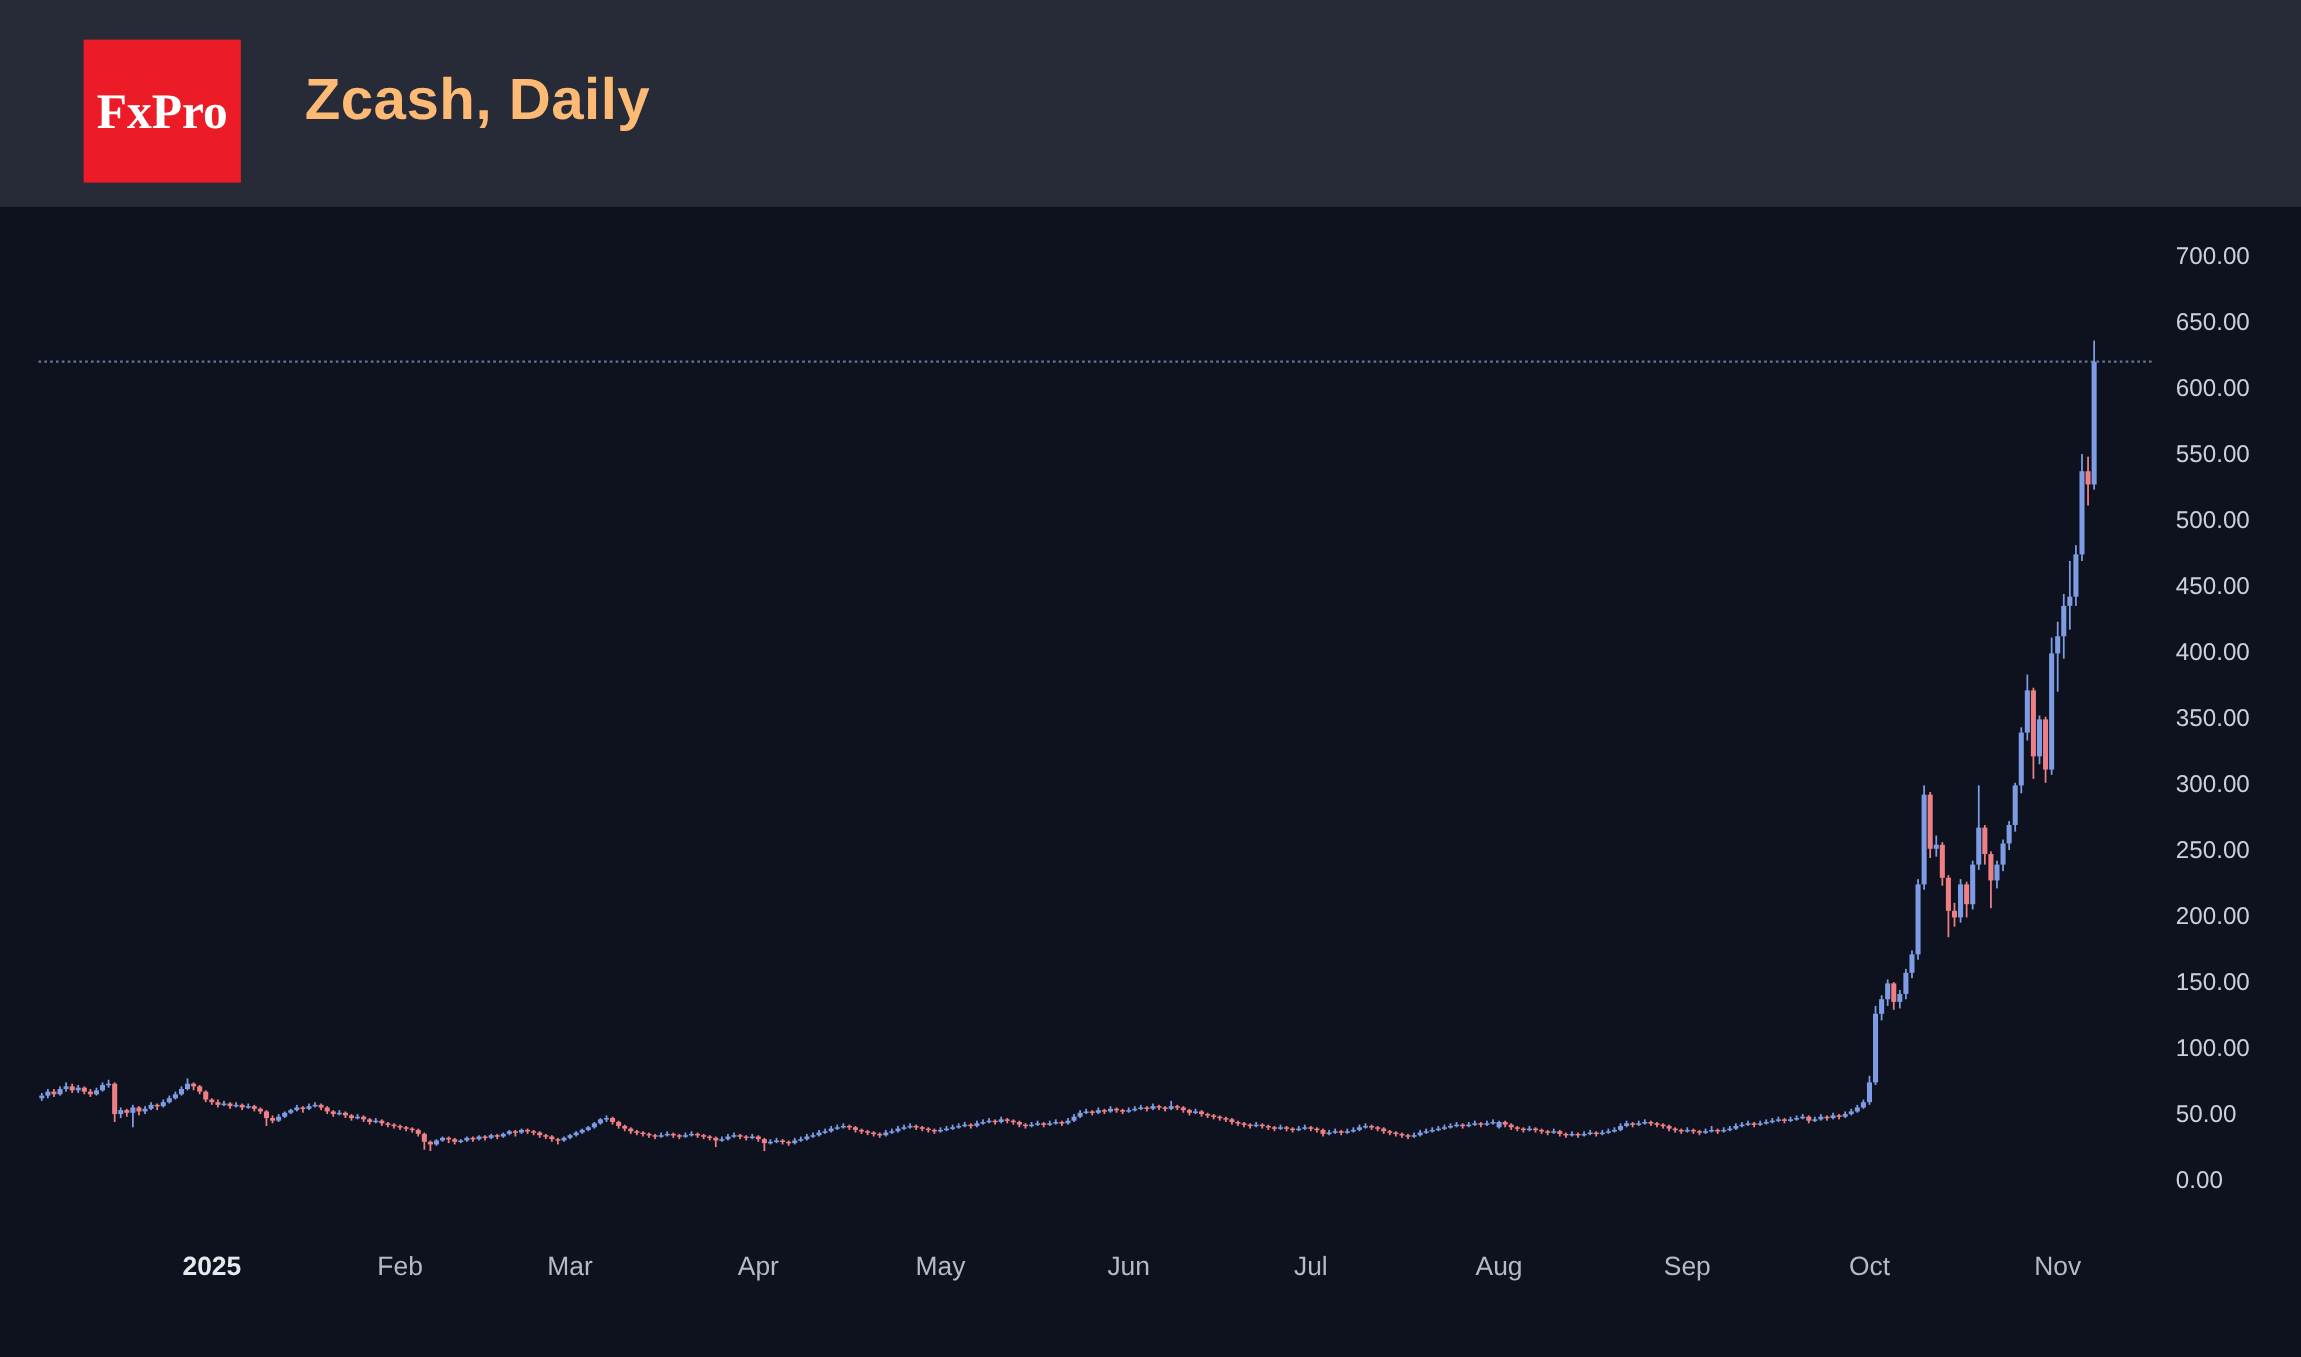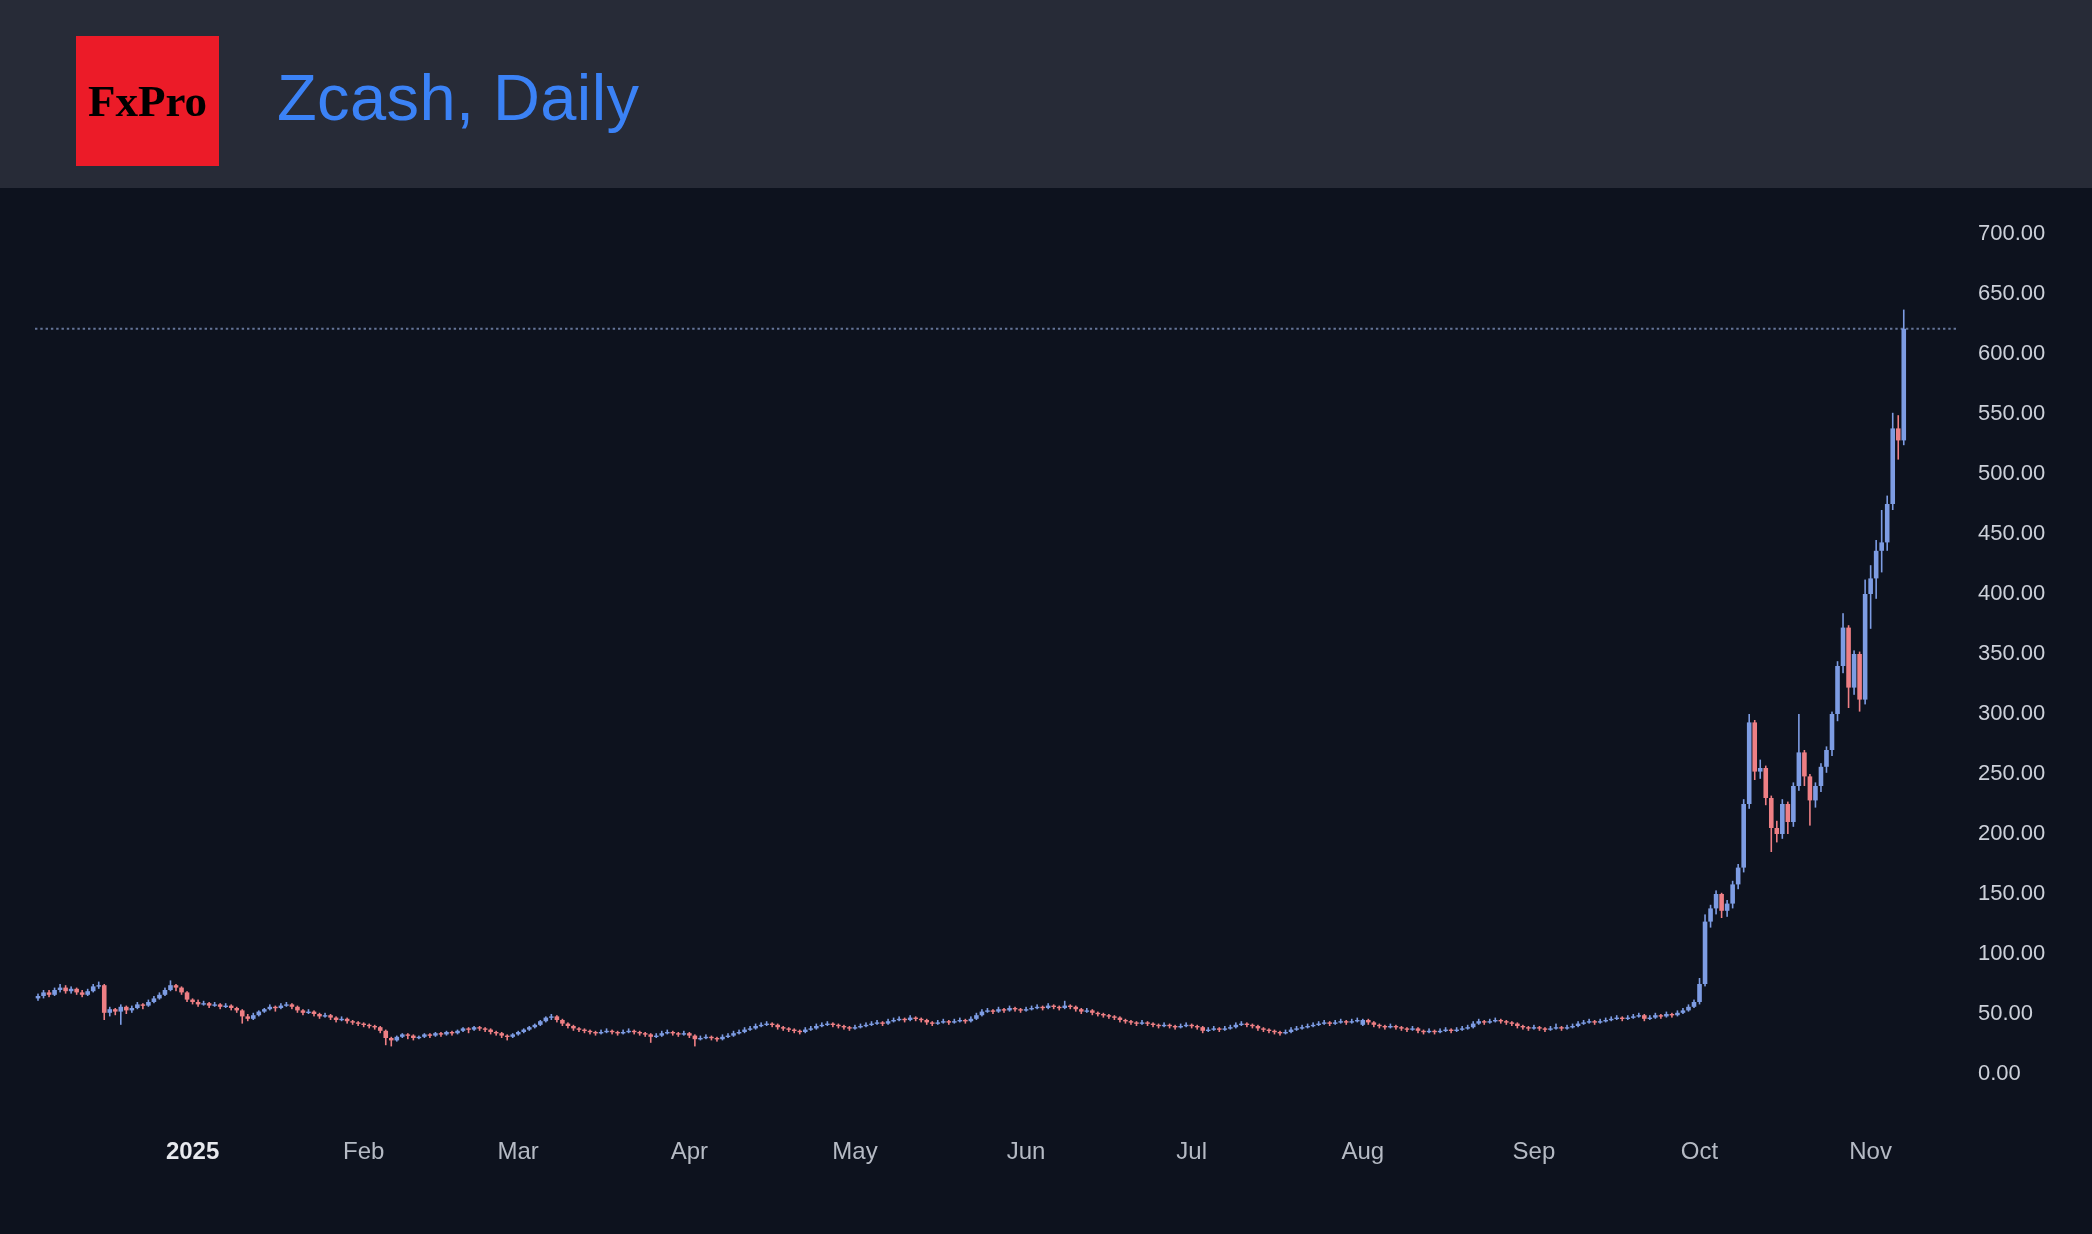--- a/index.html
+++ b/index.html
@@ -1,25 +1,25 @@
 <!DOCTYPE html>
 <html><head>
 <meta charset="utf-8">
 <style>
   html,body{margin:0;padding:0;background:#0d121e;}
   .stage{position:relative;width:2092px;height:1234px;overflow:hidden;
          font-family:"Liberation Sans",sans-serif;background:#0d121e;}
   .hdr{position:absolute;left:0;top:0;width:2092px;height:188px;background:#272b37;}
   .logo{position:absolute;left:76px;top:36px;width:143px;height:130px;background:#ec1b28;
         display:flex;align-items:center;justify-content:center;}
-  .logo span{font-family:"Liberation Serif",serif;font-weight:600;font-size:45px;color:#000000;}
+  .logo span{font-family:"Liberation Serif",serif;font-weight:600;font-size:45px;color:#ffffff;}
   .meta{position:absolute;left:277px;top:48px;}
   .subtitle{font-size:27px;color:#a6abb7;letter-spacing:.2px;white-space:nowrap;}
   .subtitle .sep{color:#7a8090;margin:0 13px;}
-  .title{margin-top:12px;font-size:65px;font-weight:400;color:#3b82f6;letter-spacing:.4px;}
+  .title{margin-top:12px;font-size:53px;font-weight:700;color:#fdba74;letter-spacing:.4px;}
   #chart{position:absolute;left:0;top:188px;display:block;}
   .ylab{fill:#ccd0d9;font-size:22px;}
   .xlab{fill:#b5bac4;font-size:24px;text-anchor:middle;}
   .xlab.year{fill:#e7e9ee;font-weight:700;}
 </style>
 </head>
 <body>
 
 <div class="stage">
 

